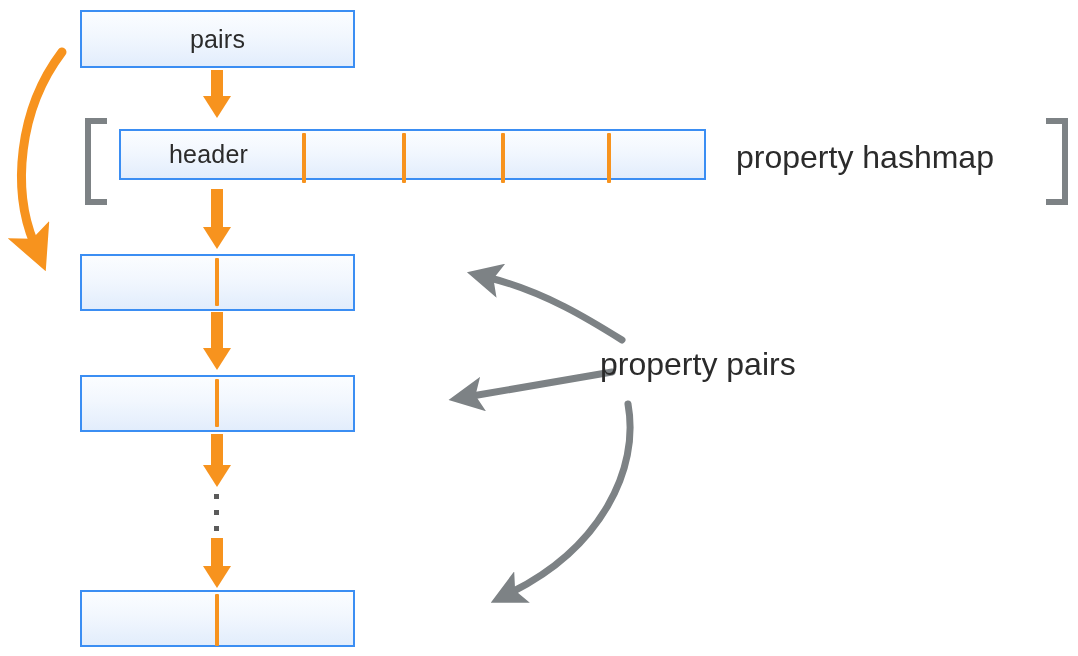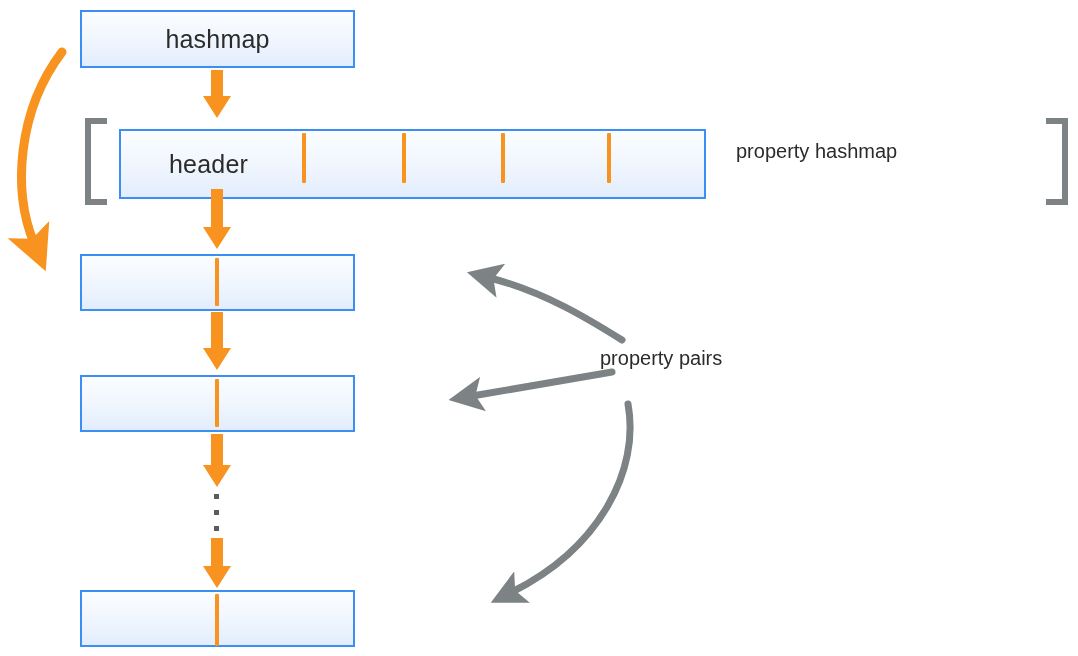--- a/index.html
+++ b/index.html
@@ -41,21 +41,21 @@
     width: 275px;
     height: 58px;
   }
   #object-box .node-label {
     
   }
   #hashmap-box {
     left: 119px;
     top: 129px;
     width: 587px;
-    height: 70px;
+    height: 51px;
     justify-content: flex-start;
   }
   #hashmap-box .node-label {
     margin-left: 48px;
   }
   .pair-box {
     left: 80px;
     width: 275px;
     height: 57px;
   }
@@ -113,21 +113,21 @@
     top: 118px;
     width: 22px;
     height: 87px;
     border-left: none;
   }
 
   
   .annotation {
     position: absolute;
     font-family: "Liberation Sans", sans-serif;
-    font-size: 20px;
+    font-size: 32px;
     color: #2b2b2b;
     white-space: nowrap;
     line-height: 1;
   }
   #hashmap-annotation {
     left: 736px;
     top: 141px;
   }
   #pairs-annotation {
     left: 600px;
@@ -154,21 +154,21 @@
     height: 656px;
     pointer-events: none;
   }
 </style>
 </head>
 <body>
 
 <div id="diagram-root">
 
   <div class="node-box" id="object-box">
-    <span class="node-label">hashmap</span>
+    <span class="node-label">pairs</span>
   </div>
 
   <div class="node-box" id="hashmap-box">
     <span class="node-label">header</span>
   </div>
 
   <div class="node-box pair-box" id="pair-box-1">
     <span class="node-label"></span>
   </div>
 

